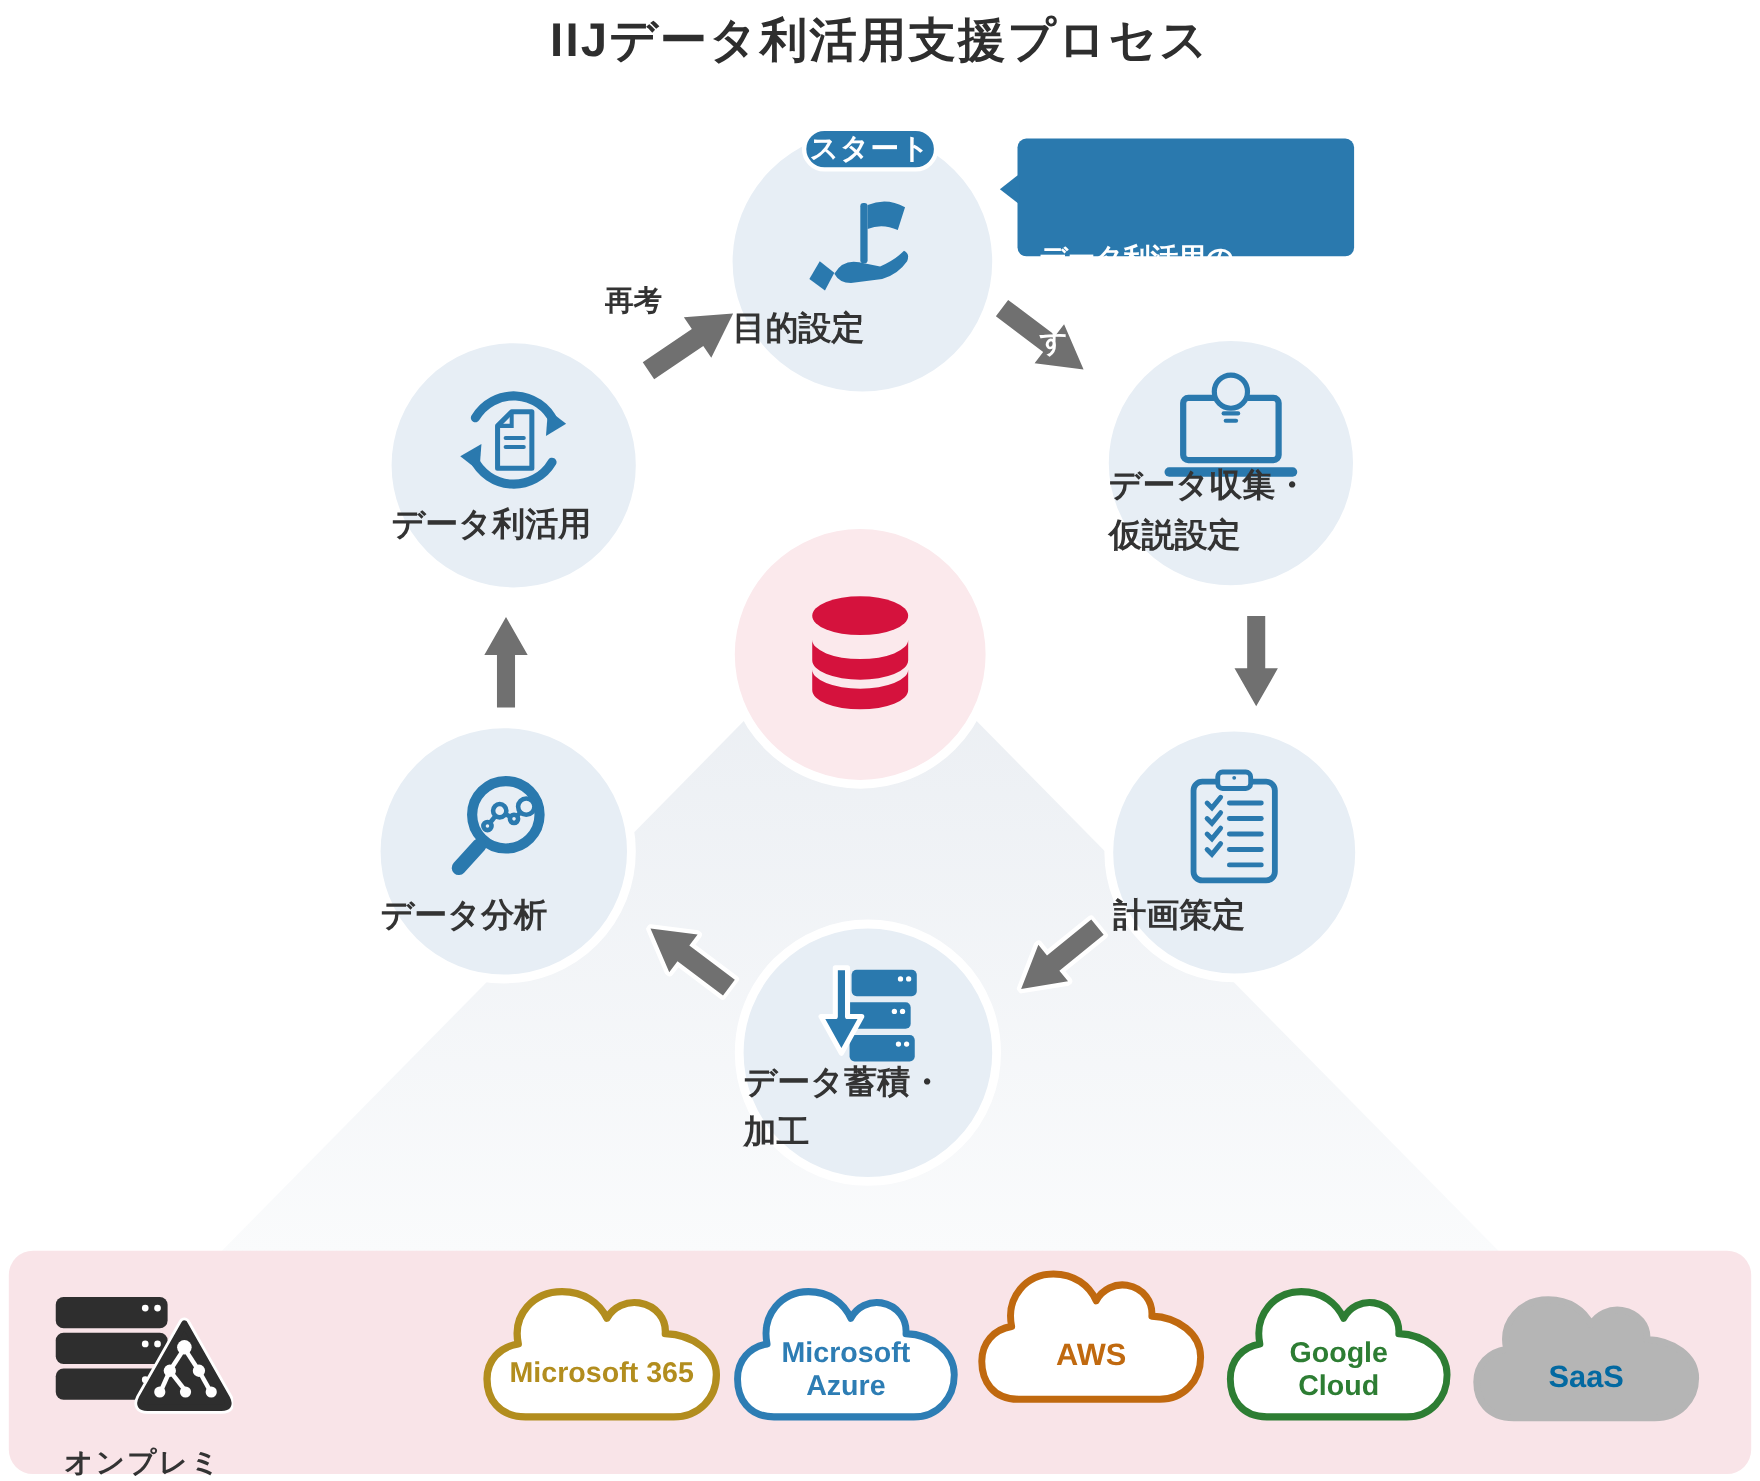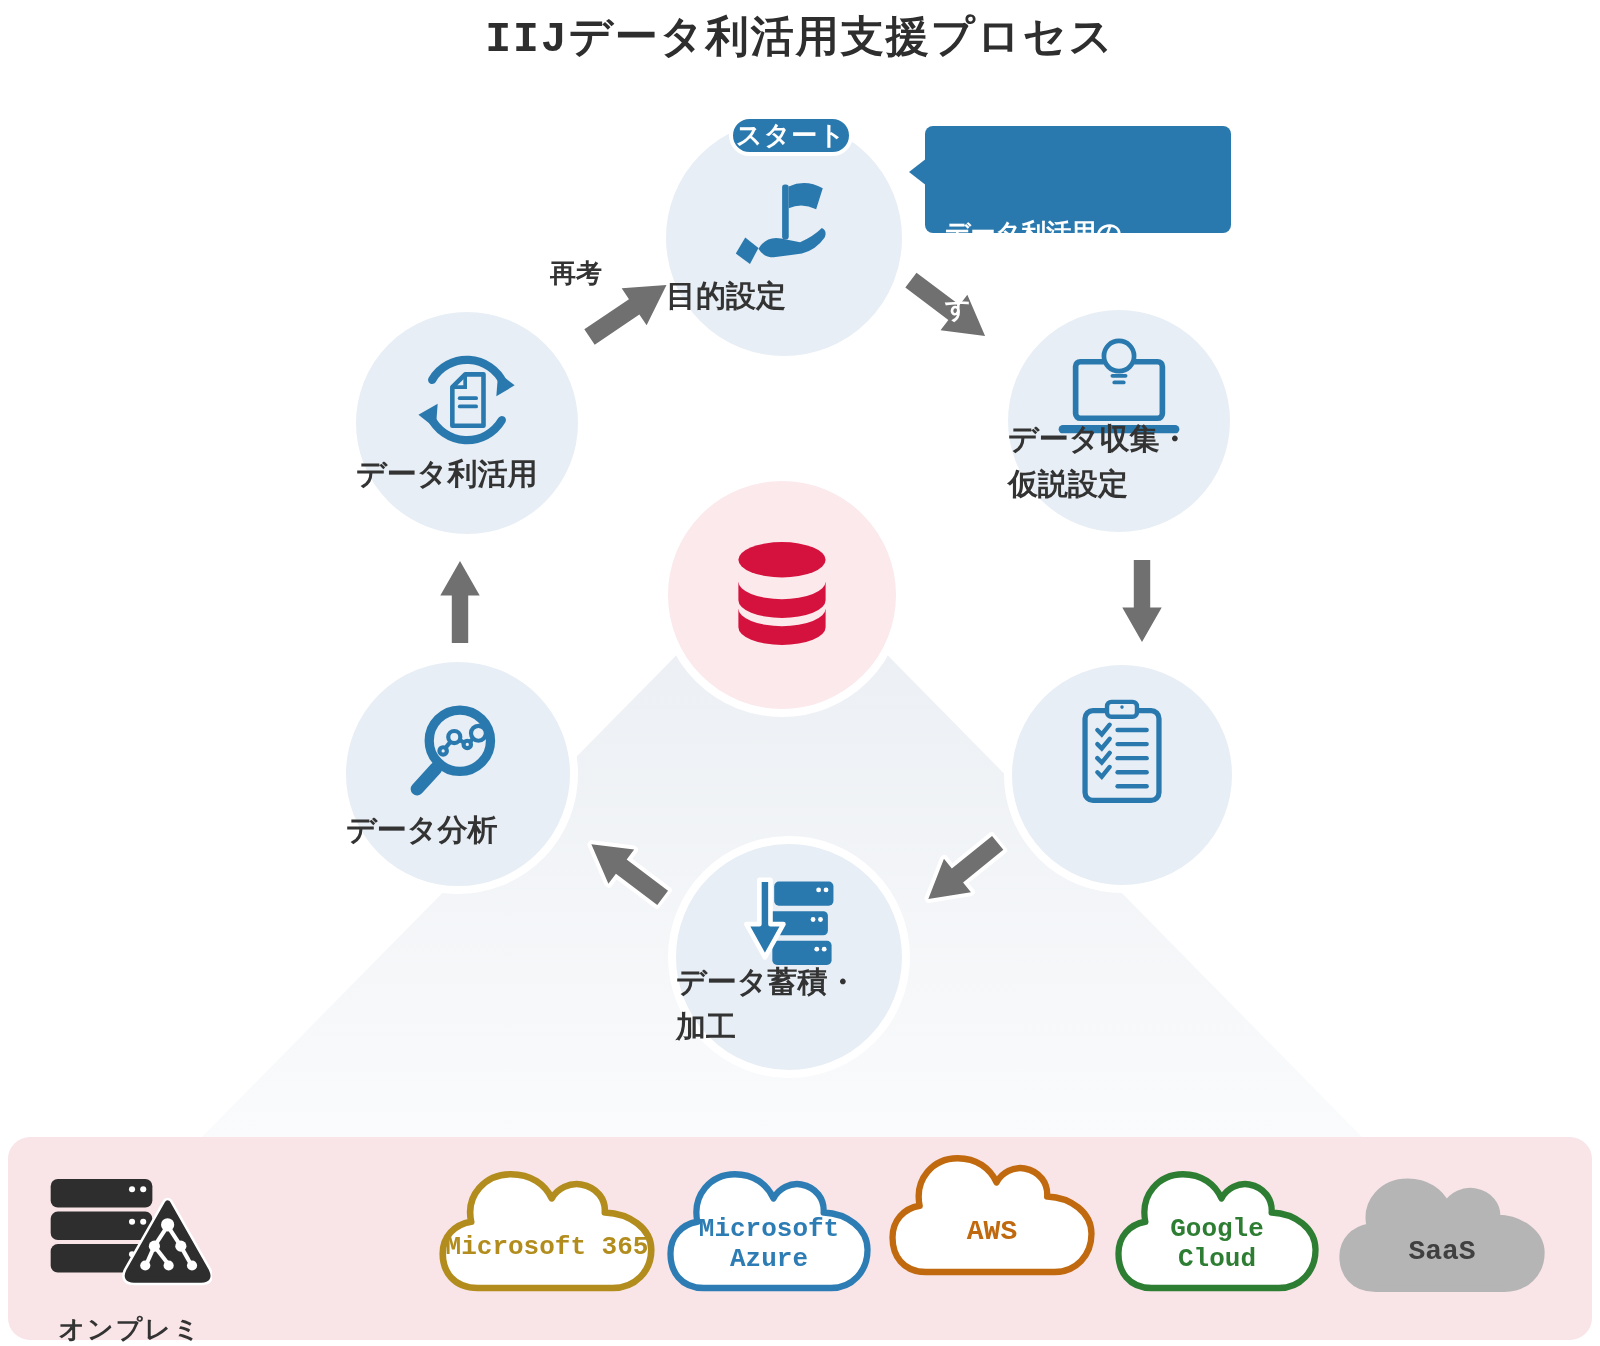--- a/index.html
+++ b/index.html
@@ -1,17 +1,17 @@
 <!DOCTYPE html>
 <html><head>
 <meta charset="utf-8">
 <style>
   html,body{margin:0;padding:0;background:#fff;}
   .page{position:relative;width:1600px;height:1346px;background:#fff;overflow:hidden;
-        font-family:Liberation Mono, monospace;}
+        font-family:Liberation Sans, sans-serif;}
   .title{position:absolute;left:0;top:8px;width:100%;margin:0;text-align:center;
          font-size:43px;font-weight:700;color:#2e2e2e;letter-spacing:2px;z-index:5;}
   
   .funnel{position:absolute;left:0;top:0;z-index:0;}
   
   .band{position:absolute;left:8px;top:1137px;width:1584px;height:203px;background:#f9e4e8;
         border-radius:22px;z-index:1;}
   
   .circle{position:absolute;border-radius:50%;background:#e7eef5;border:8px solid #fff;
           box-sizing:border-box;z-index:2;}
@@ -44,21 +44,21 @@
   .cloud svg{position:absolute;left:0;top:0;width:100%;height:100%;}
   .cloud-label{position:absolute;inset:0;display:flex;align-items:center;justify-content:center;
                padding-top:30px;font-weight:700;font-size:26px;text-align:center;
                line-height:1.15;white-space:pre-line;}
   .cloud.twoline .cloud-label{padding-top:24px;}
   .cloud-iij   .cloud-path{fill:#f5c9d4;stroke:#f5c9d4;} .cloud-iij   .cloud-label{color:#d60f3e;font-size:28px;}
   .cloud-m365  .cloud-path{fill:#fff;stroke:#b28d1e;}    .cloud-m365  .cloud-label{color:#b28d1e;}
   .cloud-azure .cloud-path{fill:#fff;stroke:#2d7db4;}    .cloud-azure .cloud-label{color:#2d7db4;}
   .cloud-aws   .cloud-path{fill:#fff;stroke:#c0690f;}    .cloud-aws   .cloud-label{color:#c0690f;font-size:28px;}
   .cloud-google.cloud .cloud-path{fill:#fff;stroke:#2d7d33;} .cloud-google .cloud-label{color:#2d7d33;}
-  .cloud-saas  .cloud-path{fill:#b5b5b5;stroke:#b5b5b5;} .cloud-saas  .cloud-label{color:#404040;font-size:28px;}
+  .cloud-saas  .cloud-path{fill:#b5b5b5;stroke:#b5b5b5;} .cloud-saas  .cloud-label{color:#0369a1;font-size:28px;}
   .cloud-path{stroke-width:7;stroke-linejoin:round;}
 </style>
 </head>
 <body>
 
 <div class="page">
 
   <h1 class="title">IIJデータ利活用支援プロセス</h1>
 
   <svg class="funnel" width="1600" height="1346">
@@ -203,20 +203,21 @@
           <polyline points="22,52 27,57 36,46"></polyline>
             <line x1="45" y1="52" x2="78" y2="52"></line>
           <polyline points="22,68 27,73 36,62"></polyline>
             <line x1="45" y1="68" x2="78" y2="68"></line>
           <polyline points="22,84 27,89 36,78"></polyline>
             <line x1="45" y1="84" x2="78" y2="84"></line>
           <line x1="45" y1="100" x2="78" y2="100"></line>
         </g>
       </svg>
     </div>
+    <div class="step-label" style="top:66%">計画策定</div>
   </div>
 
   <div class="circle" style="left:668px;top:836px;width:242px;height:242px">
     <div class="step-icon" style="top:14%">
       <svg width="104" height="100" viewBox="0 0 112 108">
         <g fill="#2a79ae">
           <rect x="40" y="6" width="64" height="26" rx="5"></rect>
           <rect x="34" y="38" width="64" height="26" rx="5"></rect>
           <rect x="38" y="70" width="64" height="26" rx="5"></rect>
         </g>

